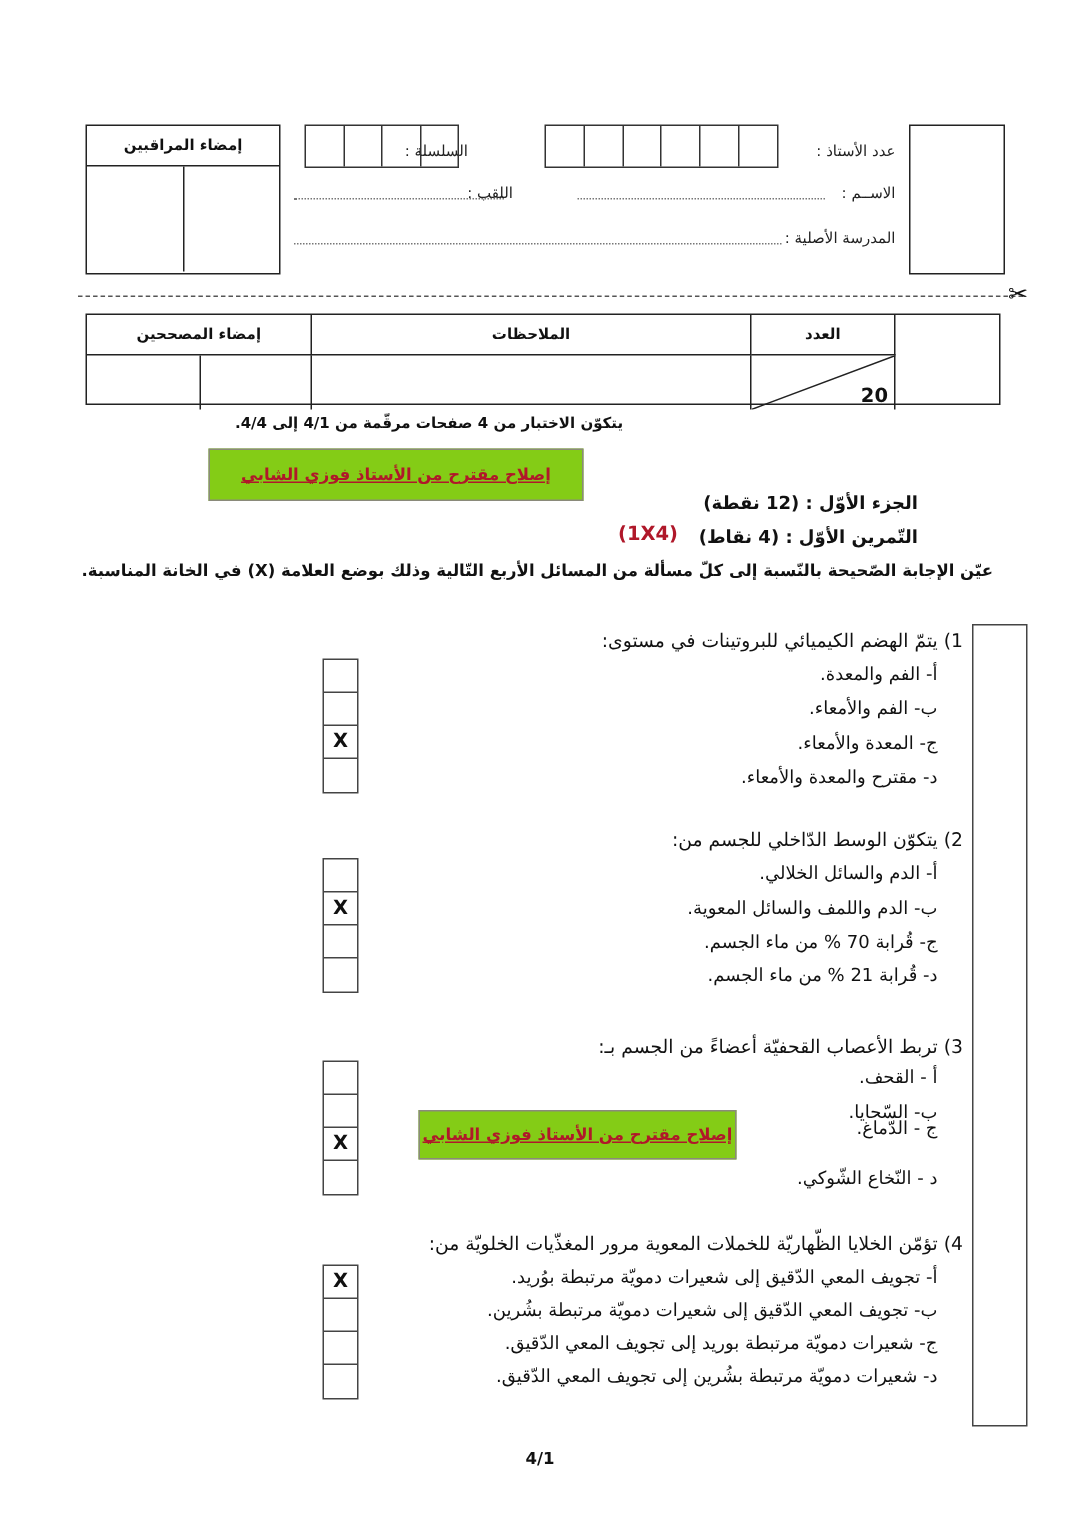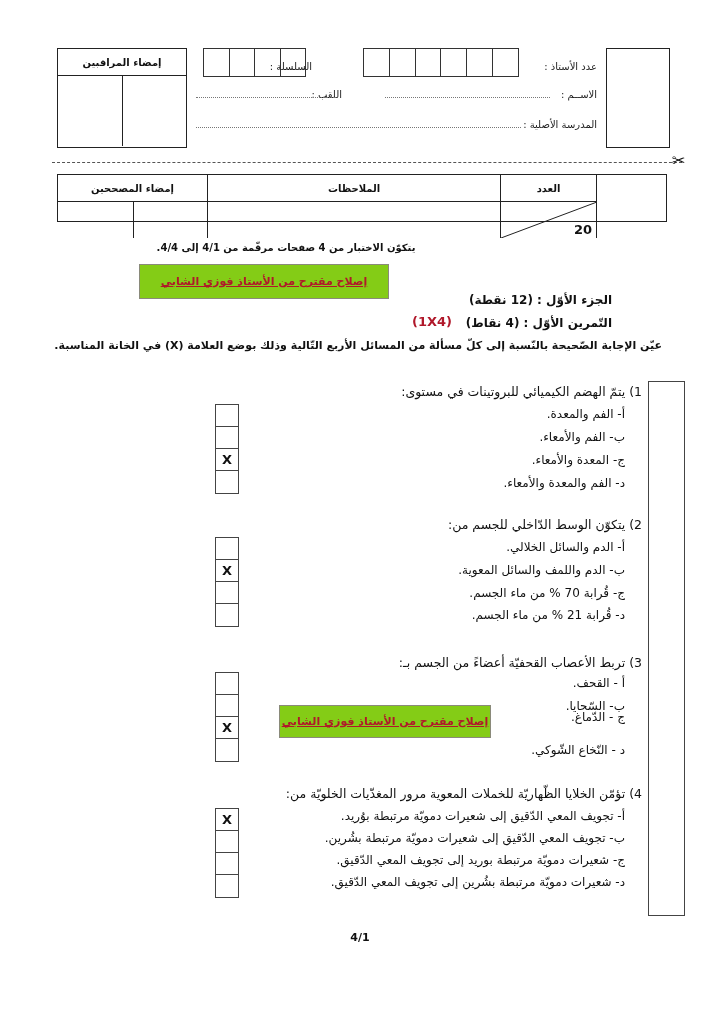--- a/index.html
+++ b/index.html
@@ -1,39 +1,39 @@
 <!DOCTYPE html>
 <html><head>
 <meta charset="utf-8">
 <style>
   * { box-sizing: border-box; margin: 0; padding: 0; }
   html, body { width: 720px; height: 1018px; background: #fff; }
   body { position: relative; font-family: "DejaVu Sans", sans-serif; color: #111; overflow: hidden; }
-  .abs { position: absolute; }
+  .abs { position: absolute; margin-top: 35px; }
   .rtl { direction: rtl; text-align: right; }
 
   
   .photo-box { left: 606px; top: 48px; width: 64px; height: 100px; border: 1.5px solid #222; }
   .hdr-label { font-size: 10px; color: #222; white-space: nowrap; }
   .digit-row { display: flex; height: 29px; border: 1px solid #333; }
   .digit-row span { border-left: 1px solid #333; flex: 1; }
   .digit-row span:first-child { border-left: none; }
   .dotline { border-bottom: 1px dotted #777; height: 1px; }
 
   .proctor { left: 57px; top: 48px; width: 130px; height: 100px; border: 1.5px solid #222; }
   .proctor .head { height: 27px; border-bottom: 1.5px solid #222; font-size: 10px; font-weight: bold; display: flex; align-items: center; justify-content: center; direction: rtl; }
   .proctor .cells { display: flex; height: 70px; }
   .proctor .cells div { flex: 1; }
   .proctor .cells div:first-child { border-right: 1.5px solid #222; }
 
   .cutline { left: 52px; top: 162px; width: 630px; border-top: 1px dashed #555; }
   .scissors { left: 672px; top: 151px; font-size: 16px; }
 
   
-  .grade { left: 57px; top: 174px; width: 610px; height: 48px; border: 1.5px solid #222; display: grid;
+  .grade { left: 57px; top: 174px; width: 610px; height: 61px; border: 1.5px solid #222; display: grid;
            grid-template-columns: 76px 74px 293px 96px 71px; grid-template-rows: 27px 36px; direction: ltr; text-align: right; }
   .grade > div { border-right: 1.5px solid #222; border-bottom: 1.5px solid #222; font-size: 10px; font-weight: bold; display:flex; align-items:center; justify-content:center; }
   .gr-sign-h { grid-column: 1 / 3; grid-row: 1; }
   .gr-notes-h { grid-column: 3; grid-row: 1; }
   .gr-score-h { grid-column: 4; grid-row: 1; }
   .gr-blank { grid-column: 5; grid-row: 1 / 3; border-right: none !important; border-bottom: none !important; }
   .gr-s1 { grid-column: 1; grid-row: 2; border-bottom: none !important; }
   .gr-s2 { grid-column: 2; grid-row: 2; border-bottom: none !important; }
   .gr-notes { grid-column: 3; grid-row: 2; border-bottom: none !important; }
   .gr-score { grid-column: 4; grid-row: 2; border-bottom: none !important; position: relative; justify-content: flex-end !important; align-items: flex-end !important; padding: 0 4px 1px 0; font-size: 13px !important; }
@@ -129,21 +129,21 @@
 <div class="abs points">(1X4)</div>
 <div class="abs ex-title rtl">التّمرين الأوّل : (4 نقاط)</div>
 <div class="abs instr rtl">عيّن الإجابة الصّحيحة بالنّسبة إلى كلّ مسألة من المسائل الأربع التّالية وذلك بوضع العلامة (X) في الخانة المناسبة.</div>
 
 <div class="abs margin-col"></div>
 
 <div class="abs q-title rtl" style="right:78px; top:384px;">1) يتمّ الهضم الكيميائي للبروتينات في مستوى:</div>
 <div class="abs opt rtl" style="right:95px; top:407px;">أ- الفم والمعدة.</div>
 <div class="abs opt rtl" style="right:95px; top:430px;">ب- الفم والأمعاء.</div>
 <div class="abs opt rtl" style="right:95px; top:453px;">ج- المعدة والأمعاء.</div>
-<div class="abs opt rtl" style="right:95px; top:476px;">د- الفم والمعدة والأمعاء.</div>
+<div class="abs opt rtl" style="right:95px; top:476px;">د- مقترح والمعدة والأمعاء.</div>
 <div class="abs check-col" style="left:215px; top:404px;">
   <div></div>
   <div></div>
   <div>X</div>
   <div></div>
 </div>
 
 <div class="abs q-title rtl" style="right:78px; top:517px;">2) يتكوّن الوسط الدّاخلي للجسم من:</div>
 <div class="abs opt rtl" style="right:95px; top:540px;">أ-  الدم والسائل الخلالي.</div>
 <div class="abs opt rtl" style="right:95px; top:563px;">ب- الدم واللمف والسائل المعوية.</div>

